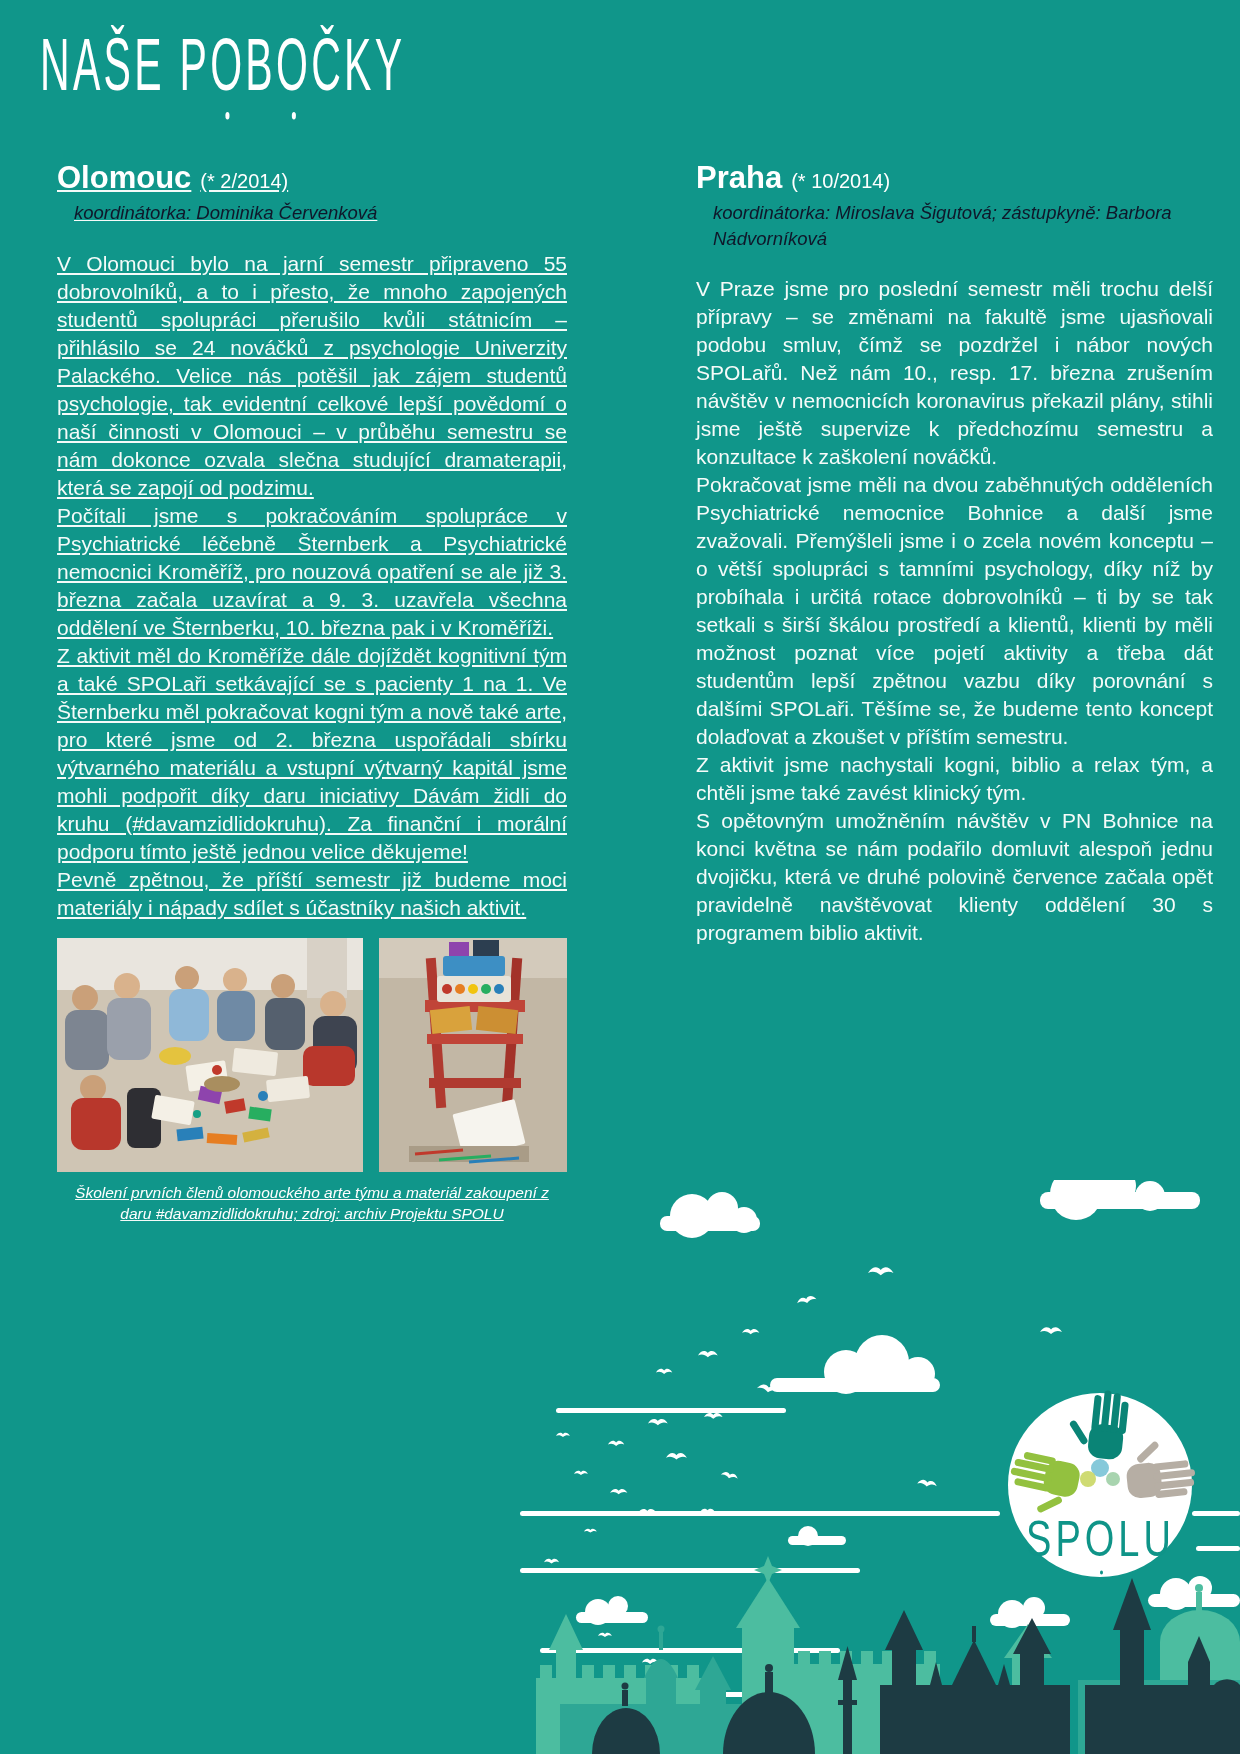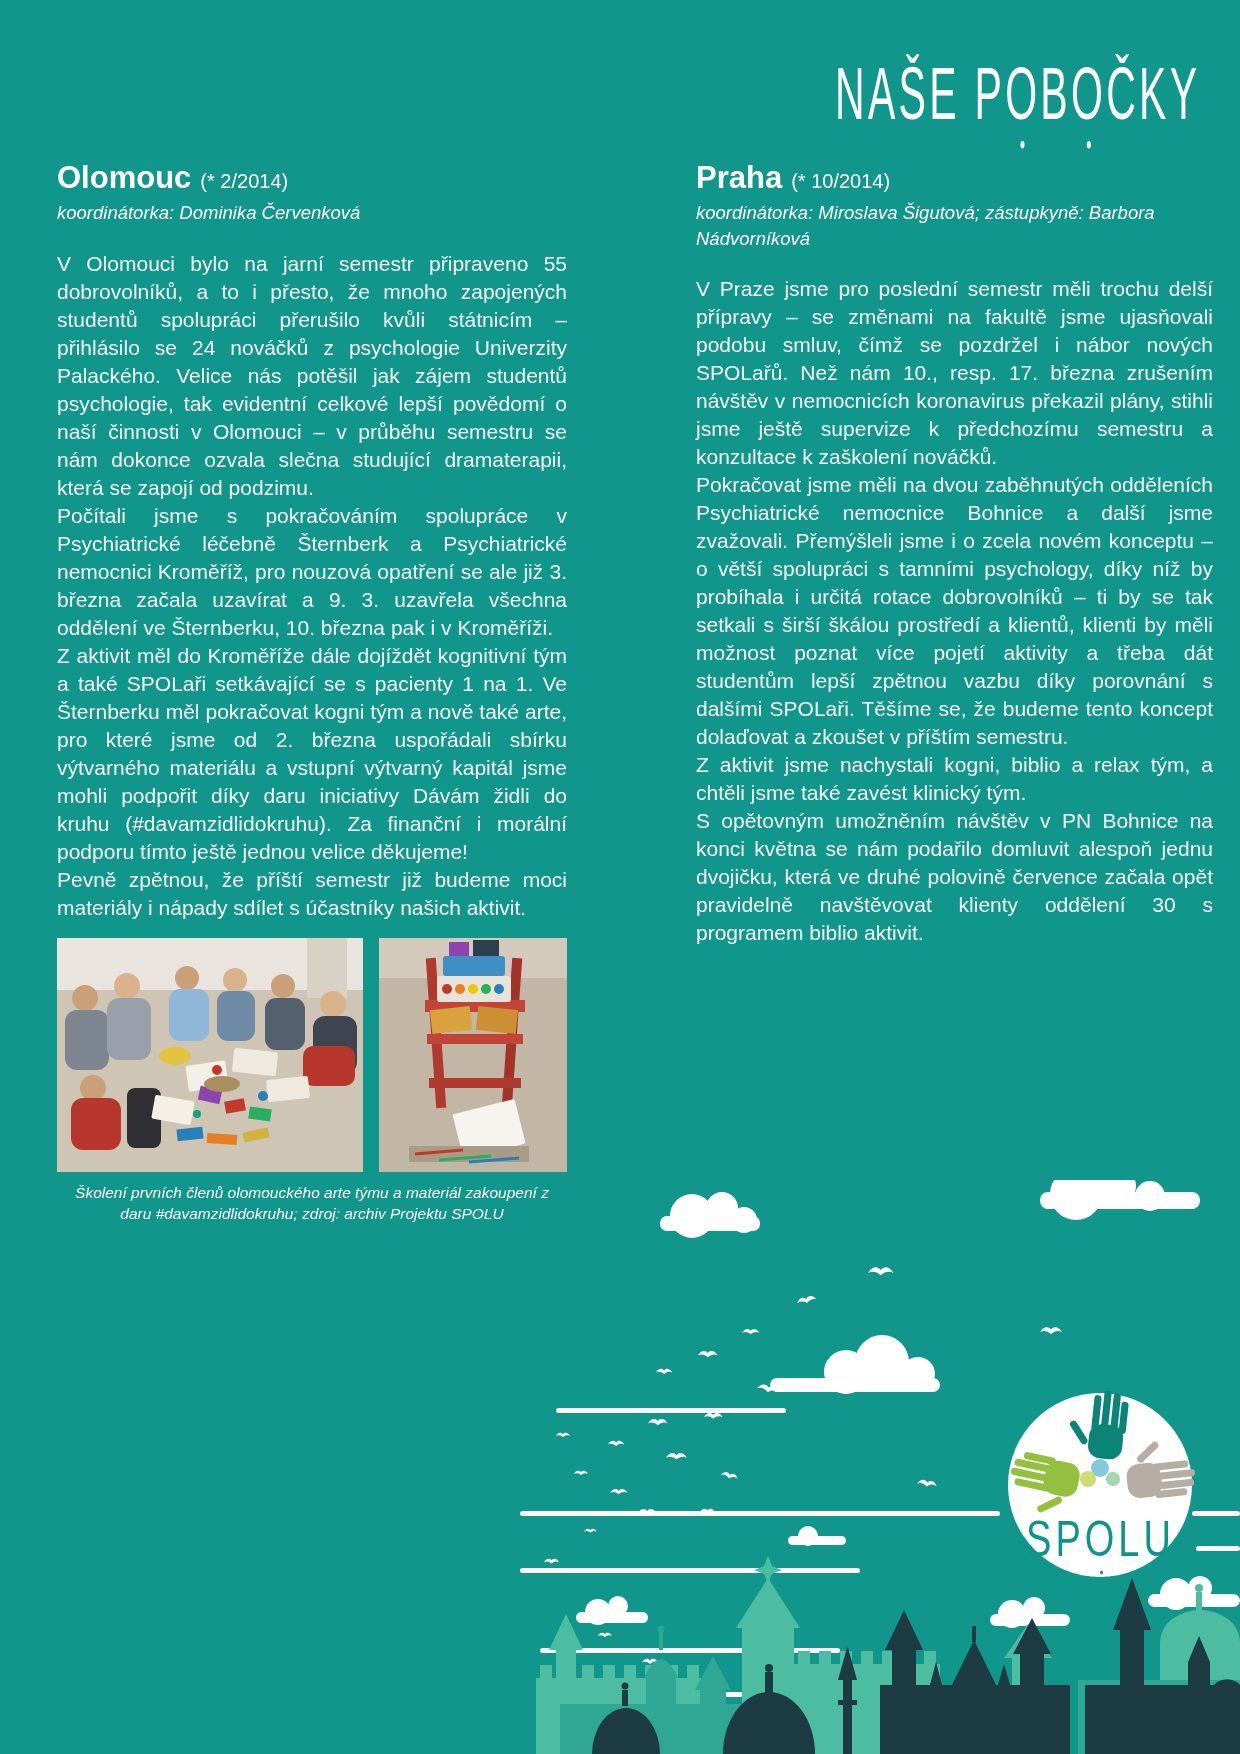--- a/index.html
+++ b/index.html
@@ -1,32 +1,32 @@
 <!DOCTYPE html>
 <html><head>
 <meta charset="utf-8">
 <style>
   html,body{margin:0;padding:0;background:#666;}
   .page{position:relative;width:1240px;height:1754px;background:#10968a;overflow:hidden;
         font-family:"Liberation Sans",sans-serif;margin:0 auto;}
   
-  .title-wrap{position:absolute;top:64px;left:0;width:100%;text-align:right;}
+  .title-wrap{position:absolute;top:35px;left:0;width:100%;text-align:left;}
   .title{display:inline-block;color:#ffffff;font-size:50px;font-weight:400;letter-spacing:4px;
          transform:scale(0.82,1.5);transform-origin:center;white-space:nowrap;}
   .od{position:relative;}
   .od::after{content:"";position:absolute;bottom:-0.17em;left:50%;width:0.10em;height:0.10em;
              margin-left:-0.05em;border-radius:50%;background:currentColor;}
   
   .col{position:absolute;top:160px;color:#f5fbf9;}
-  .col-left{left:57px;width:510px;}
+  .col-left{left:57px;width:510px;text-decoration:underline;}
   .col-right{left:696px;width:517px;}
   .city-line{margin:0;color:#ffffff;line-height:1.15;}
   .city{font-size:31px;font-weight:700;}
   .founded{font-size:20px;font-weight:400;margin-left:9px;}
-  .coord{color:#ffffff;font-style:italic;font-size:18.5px;line-height:1.4;margin:4px 0 24px 0;}
+  .coord{color:#0f172a;font-style:italic;font-size:18.5px;line-height:1.4;margin:4px 0 24px 17px;}
   .col p{margin:0;font-size:21px;line-height:28px;text-align:justify;}
   .col p.gap{}
   
   .photos{display:flex;gap:16px;margin-top:16px;}
   .photo{display:block;}
   .caption{margin-top:10px;text-align:center;font-style:italic;font-size:15.5px;line-height:1.4;
            color:#ffffff;padding:0 6px;}
   
   .illustration{position:absolute;left:0;top:1180px;width:1240px;height:574px;}
   .logo-text{position:absolute;left:1003px;top:1512px;width:195px;text-align:center;

